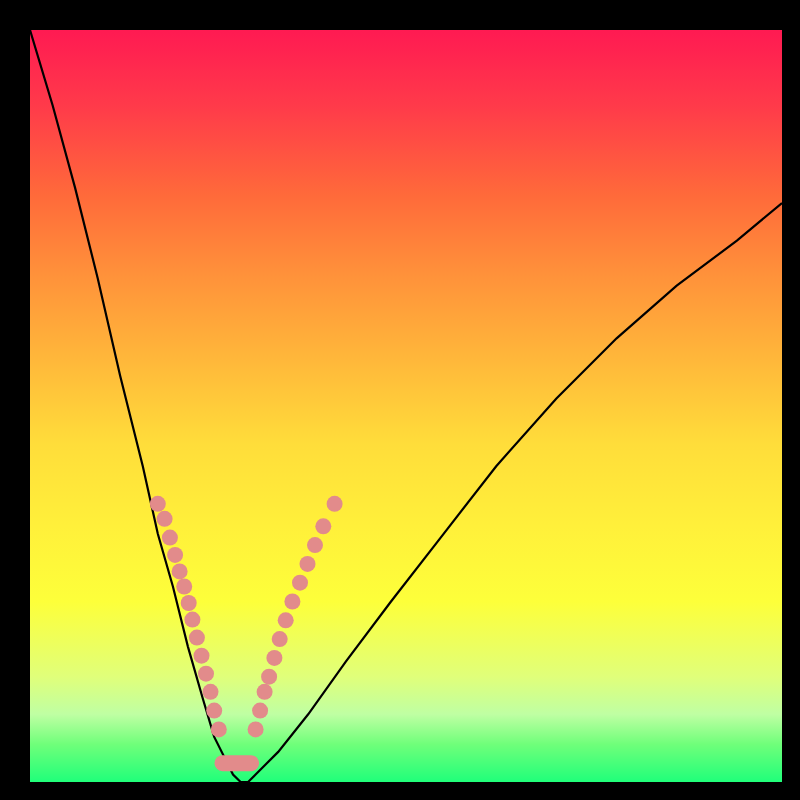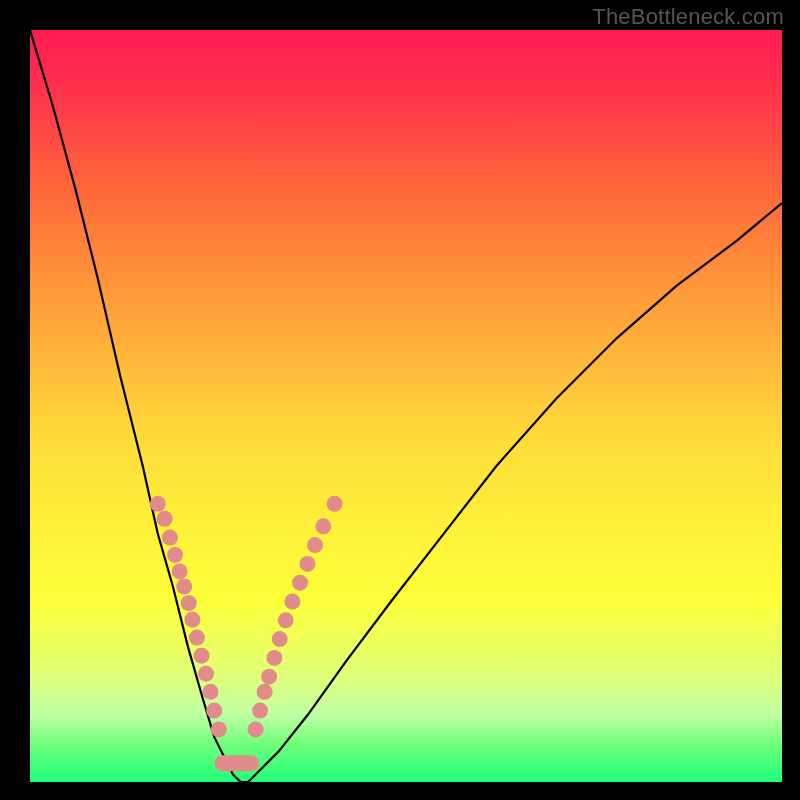--- a/index.html
+++ b/index.html
@@ -50,21 +50,20 @@
     .dot {
       fill: #e28b8b;
       stroke: none;
     }
     .link { fill: none; stroke: #e28b8b; stroke-width: 16px; stroke-linecap: round; }
   </style>
 </head>
 <body>
 
 <div class="canvas">
-  <div class="watermark">TheBottleneck.com</div>
   <div class="plot-area">
     <svg class="curve" viewBox="0 0 752 752" preserveAspectRatio="none">
       <g id="curve-layer">
           <path d="M0.0 0.0 L22.6 75.2 L45.1 157.9 L67.7 248.2 L90.2 345.9 L112.8 436.2 L127.8 503.8 L142.9 556.5 L157.9 616.6 L173.0 669.3 L184.2 706.9 L195.5 729.4 L203.0 744.5 L210.6 752.0 L218.1 752.0 L225.6 744.5 L248.2 721.9 L278.2 684.3 L315.8 631.7 L361.0 571.5 L413.6 503.8 L466.2 436.2 L526.4 368.5 L586.6 308.3 L646.7 255.7 L706.9 210.6 L752.0 173.0" fill="none" stroke="#000" stroke-width="2.2"></path>
         </g>
       <g id="dots-layer">
           <circle cx="127.8" cy="473.8" r="8" class="dot"></circle>
           <circle cx="134.6" cy="488.8" r="8" class="dot"></circle>
           <circle cx="139.9" cy="507.6" r="8" class="dot"></circle>
           <circle cx="145.1" cy="524.9" r="8" class="dot"></circle>

